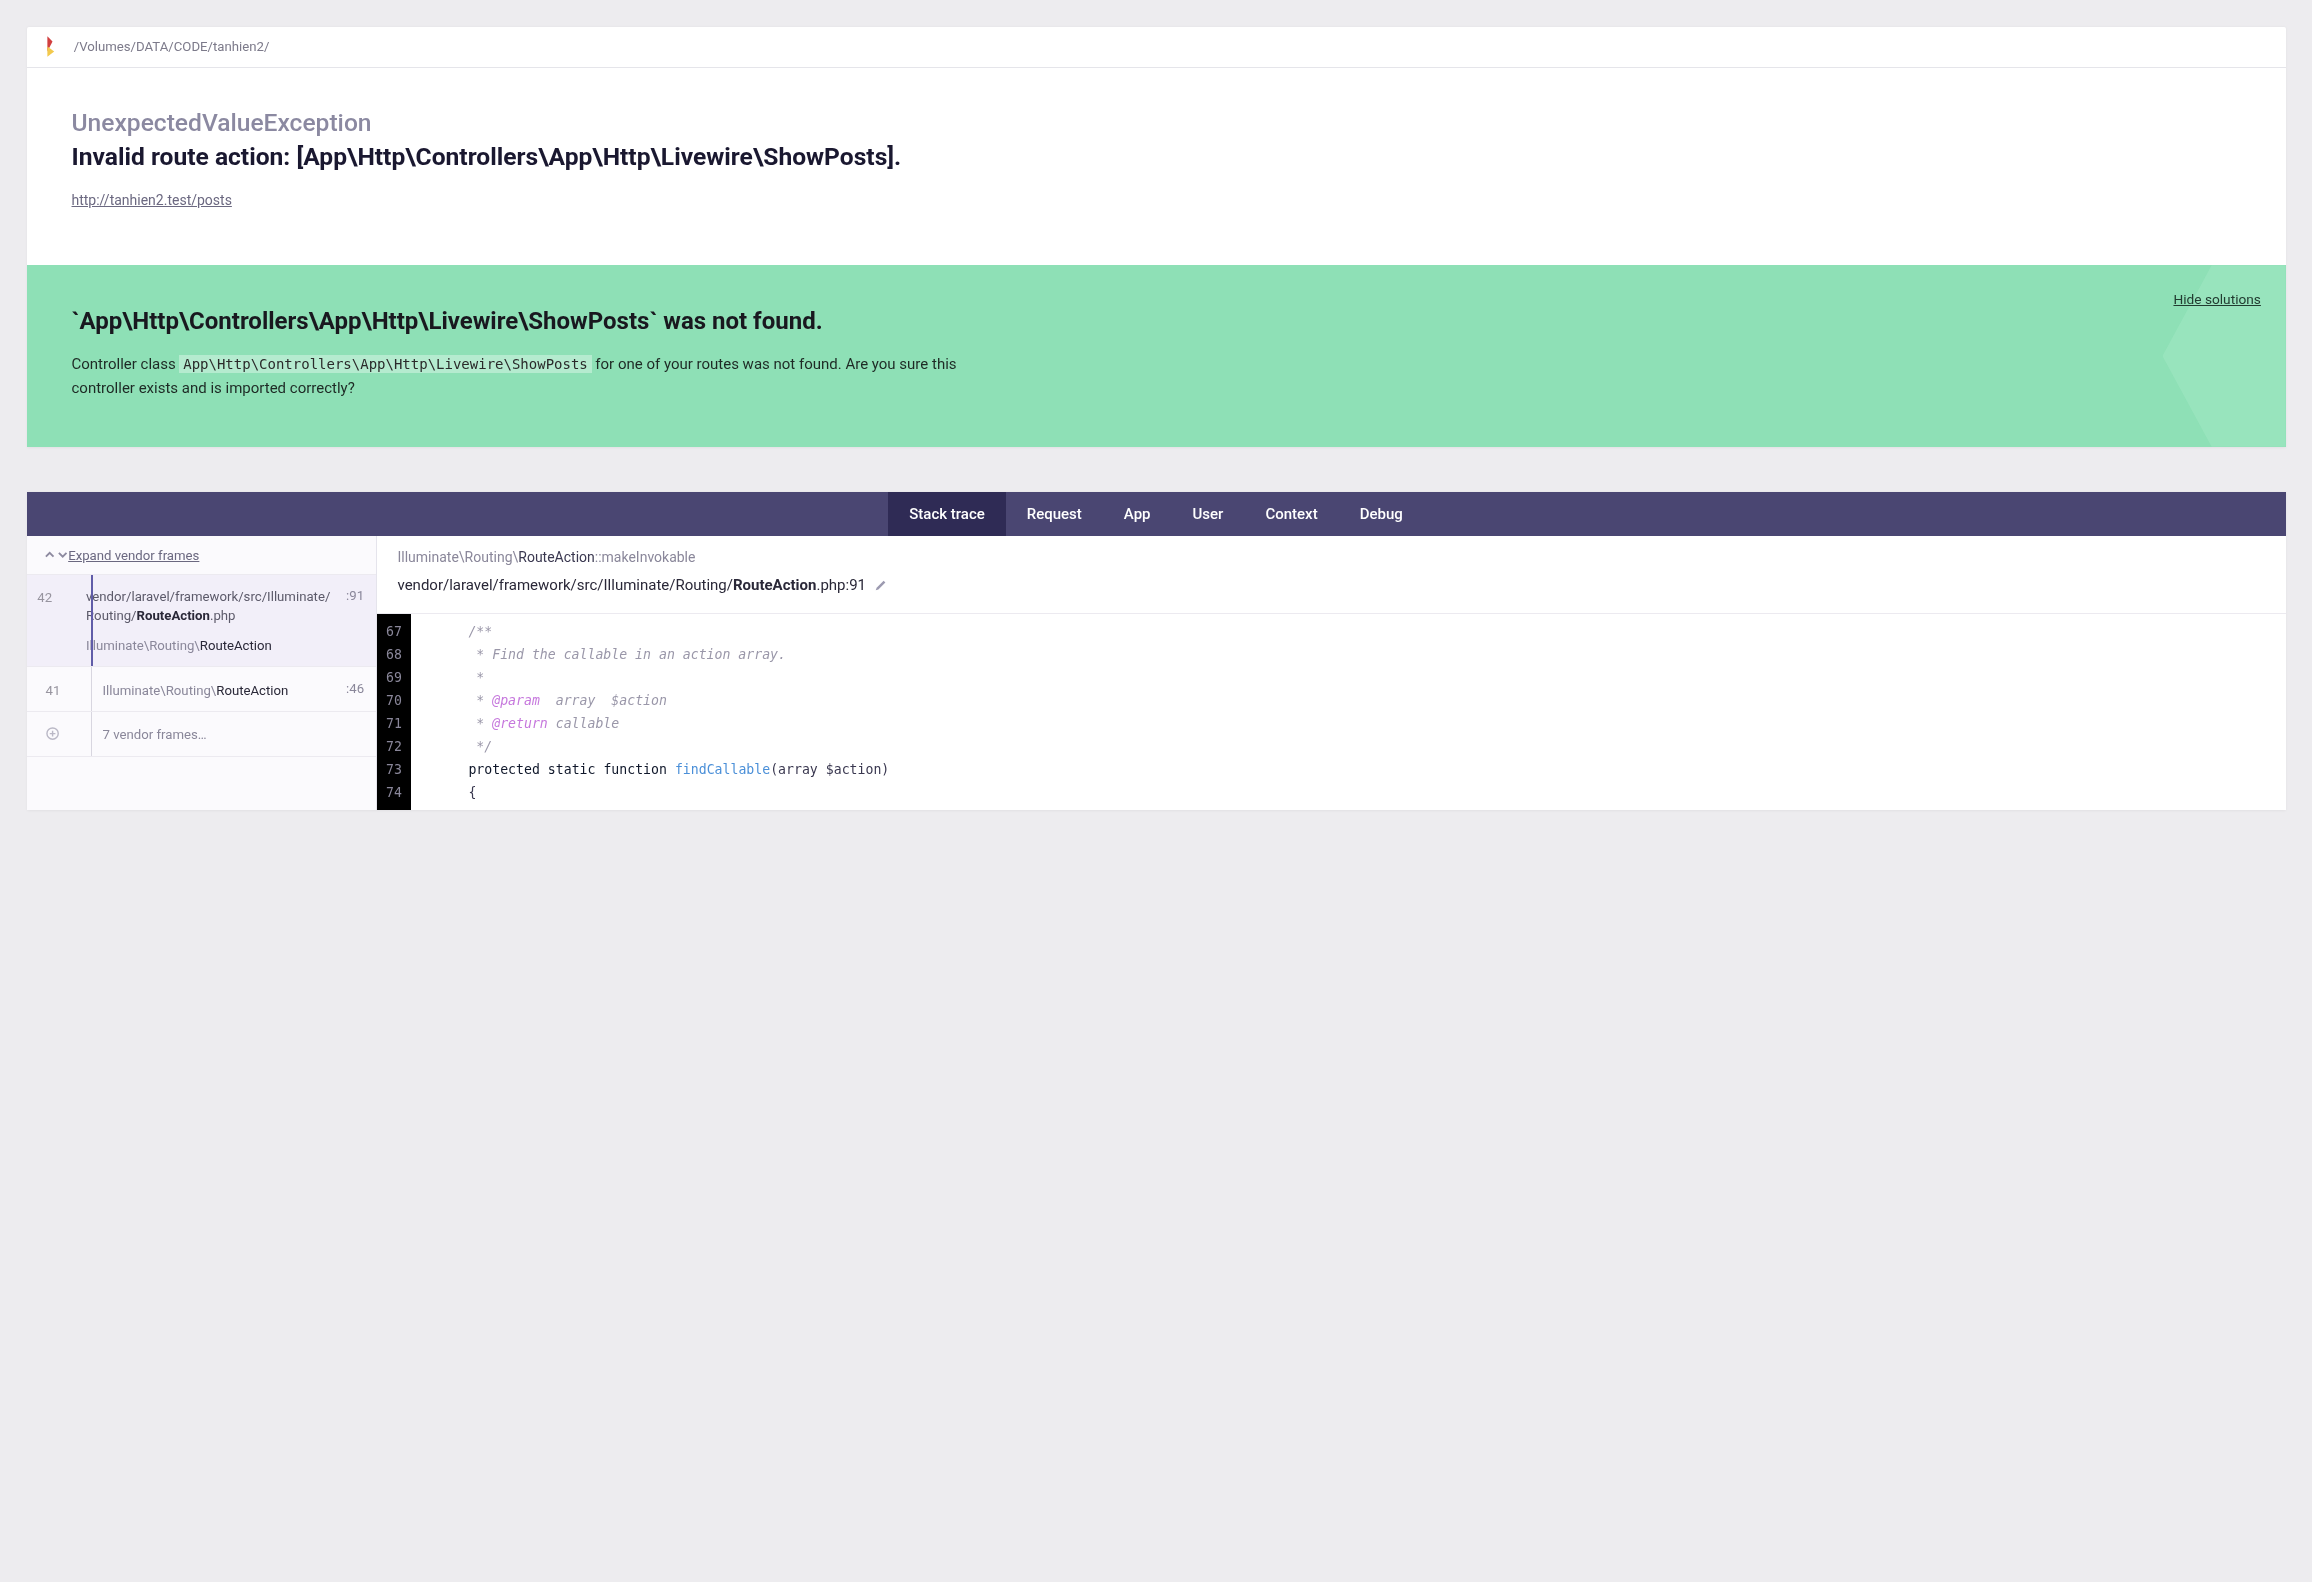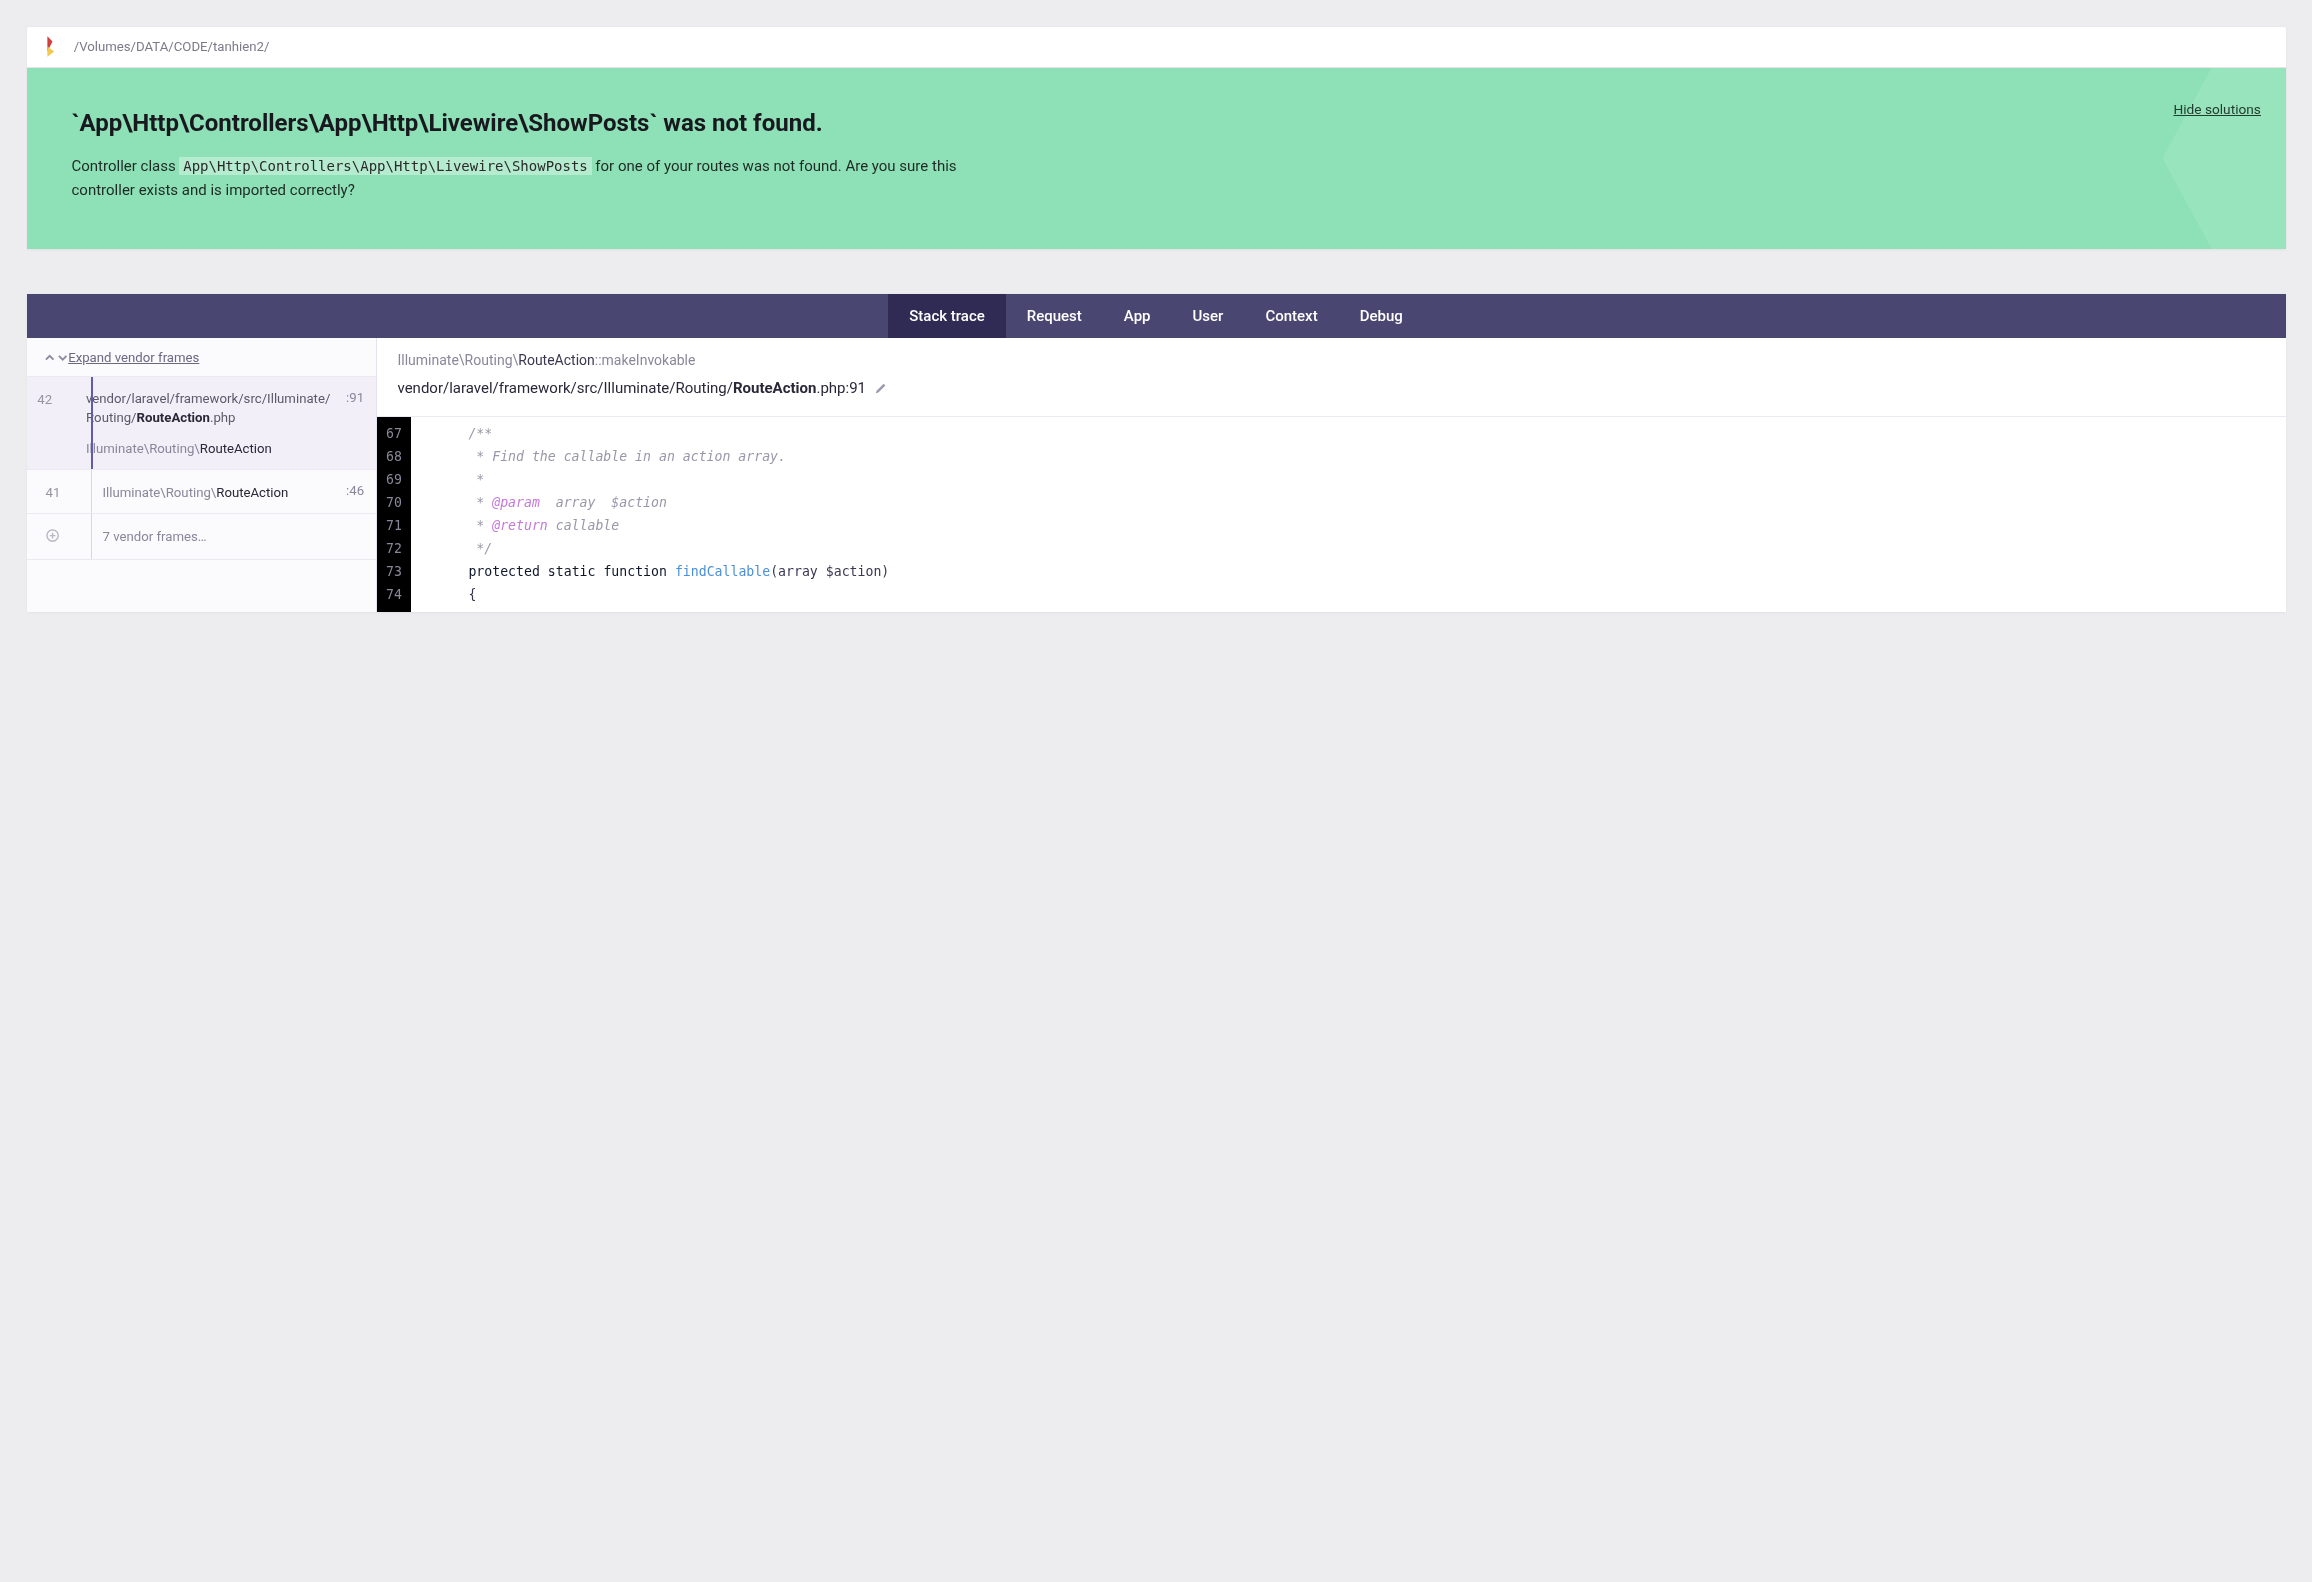--- a/index.html
+++ b/index.html
@@ -28,21 +28,21 @@
   .exception-msg { font-size: 24.6px; font-weight: 700; color: #1a1830; margin-bottom: 21px; }
   .url { color: #6b6880; font-size: 14px; text-decoration: underline; }
 
   .solutions {
     background: #8ee0b6;
     padding: 24.6px 45px 47px;
     position: relative;
   }
   .hide-solutions {
     position: absolute;
-    top: 33px; right: 24.6px;
+    top: 26px; right: 24.6px;
     color: #223c31;
     text-decoration: underline;
     font-size: 13.7px;
   }
   .solution-title { font-size: 24px; font-weight: 700; color: #19181f; margin-top: 17px; margin-bottom: 17px; }
   .solution-text { font-size: 15px; color: #1e2a25; line-height: 1.6; max-width: 927px; }
   .inline-code {
     background: rgba(255,255,255,0.35);
     font-family: ui-monospace, "SFMono-Regular", Menlo, monospace;
     font-size: 14px;
@@ -143,20 +143,25 @@
 <body>
 
 <div class="container">
   <div class="card">
     <div class="card-header">
       <svg class="logo" viewBox="0 0 20 24">
         <path d="M4 0 L10 6 L4 18 Z" fill="#d13f3f"></path>
         <path d="M4 12 L12 18 L4 24 Z" fill="#f2c94c"></path>
       </svg>
       <span class="path">/Volumes/DATA/CODE/tanhien2/</span>
+    </div>
+    <div class="card-body">
+      <div class="exception-class">UnexpectedValueException</div>
+      <div class="exception-msg">Invalid route action: [App\Http\Controllers\App\Http\Livewire\ShowPosts].</div>
+      <a class="url">http://tanhien2.test/posts</a>
     </div>
     <div class="solutions">
       <div class="arrow-bg"></div>
       <a class="hide-solutions">Hide solutions</a>
       <div class="solution-title">`App\Http\Controllers\App\Http\Livewire\ShowPosts` was not found.</div>
       <div class="solution-text">
         <span>Controller class </span>
         <span class="inline-code">App\Http\Controllers\App\Http\Livewire\ShowPosts</span>
         <span> for one of your routes was not found. Are you sure this controller exists and is imported correctly?</span>
       </div>

